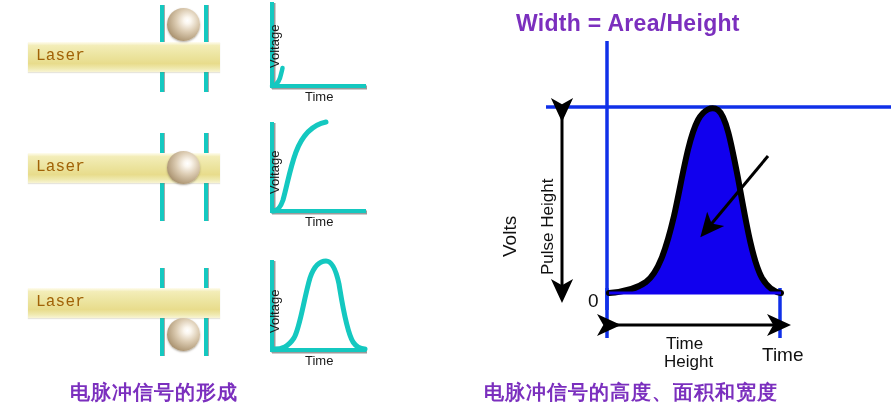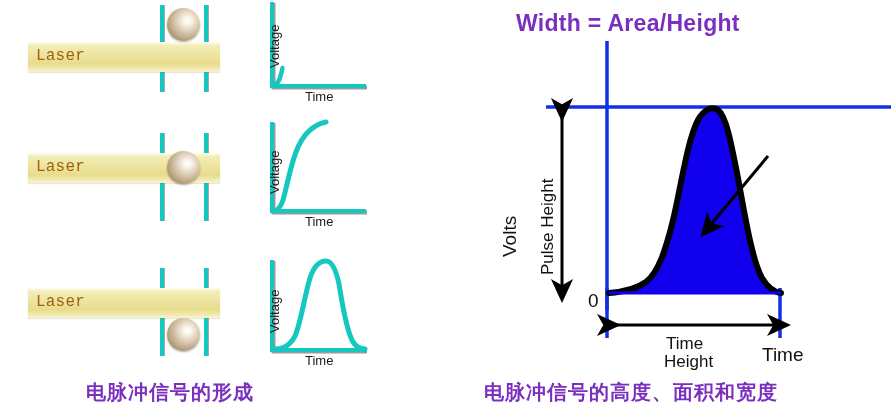--- a/index.html
+++ b/index.html
@@ -199,21 +199,21 @@
           </g>
 
           <path d="M24,99 C32,99 38,97 44,88 C50,78 54,48 60,28 C64,16 70,11 76,11
                    C82,11 86,20 89,34 C92,52 96,80 103,92 C107,98 111,99 115,99" stroke="#14C8C0" stroke-width="5" fill="none" stroke-linecap="round" stroke-linejoin="round"></path>
         </svg>
         <div class="mini-axis-label vertical" style="left:17px;top:83px;">Voltage</div>
         <div class="mini-axis-label" style="left:55px;top:103px;">Time</div>
       </div>
     </div>
 
-    <div class="caption" style="left:86px;top:379px;">电脉冲信号的形成</div>
+    <div class="caption" style="left:70px;top:379px;">电脉冲信号的形成</div>
   </div>
 
   <div class="abs" style="left:450px;top:0;width:441px;height:417px;">
 
     <div class="big-title" style="left:66px;top:10px;">Width = Area/Height</div>
 
     <svg class="abs" width="441" height="360" viewBox="0 0 441 360" style="left:0;top:20px;">
 
       <line x1="96" y1="87" x2="441" y2="87" stroke="#1030E8" stroke-width="3.5"></line>
 

